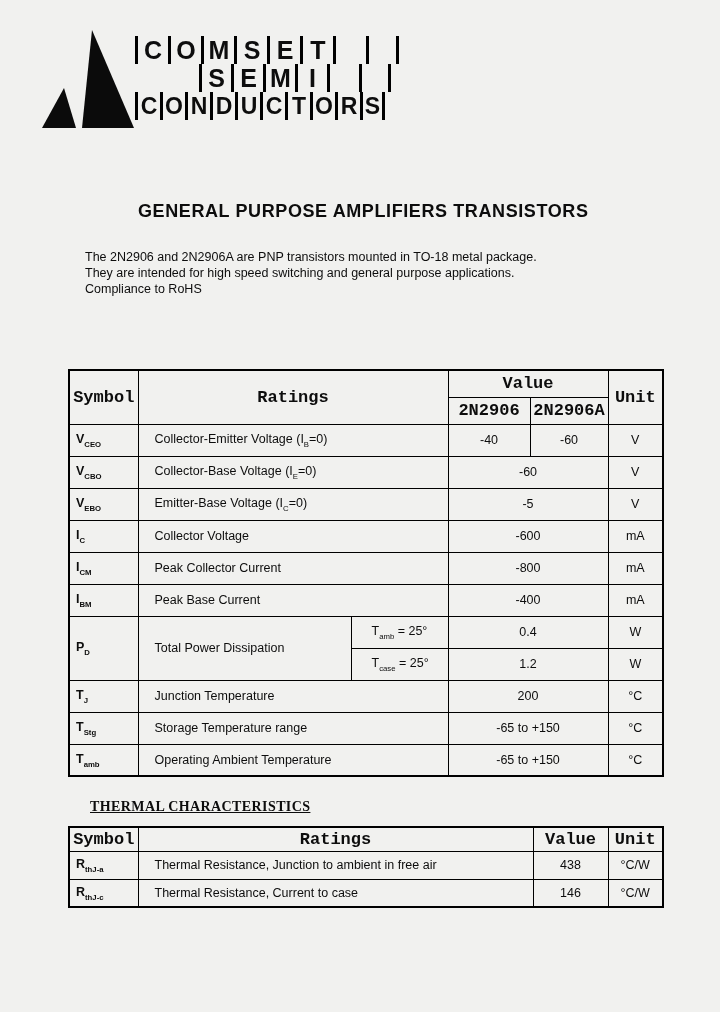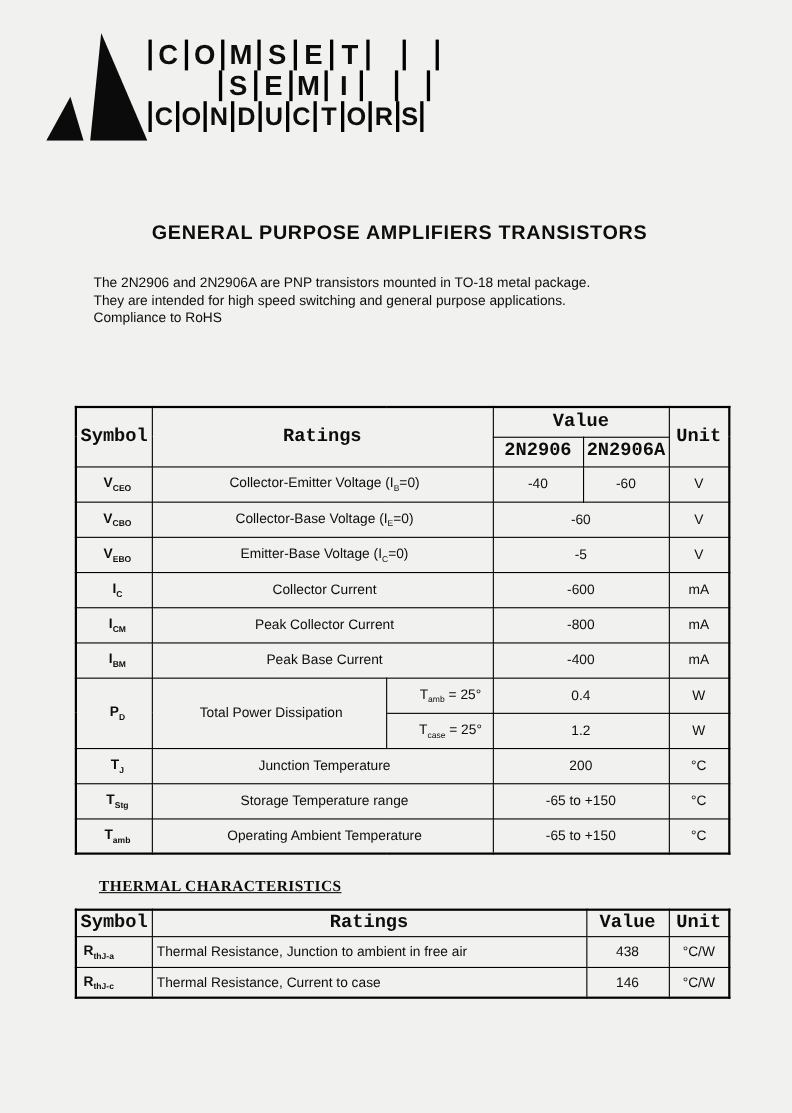--- a/index.html
+++ b/index.html
@@ -54,28 +54,28 @@
   
   table {
     border-collapse:collapse; table-layout:fixed;
     border:2px solid #000; background:transparent;
   }
   th, td { border:1px solid #000; vertical-align:middle; overflow:hidden; }
   thead th { font-weight:bold; text-align:center; font-size:17px;font-family:Liberation Mono, monospace; }
 
   .t1 { position:absolute; top:369px; left:68px; width:594px; }
   .t1 thead th { height:27px; }
-  .t1 tbody td { height:32px; font-size:12.5px;text-align:center; }
+  .t1 tbody td { height:32px; font-size:12.5px; }
 
   .t2 { position:absolute; top:826px; left:68px; width:594px; }
   .t2 thead th { height:24px; }
   .t2 tbody td { height:28px; font-size:12.5px;margin-left:40px; }
 
   td.sym { font-weight:bold; padding-left:6px; font-size:13px; text-align:left; }
-  td.rat { padding-left:4px; text-align:left; }
+  td.rat { padding-left:16px; text-align:left; }
   td.cond { font-size:11.5px; padding-left:20px; text-align:left; }
   td.val, td.unit { text-align:center; }
   sub { font-size:0.62em; }
 </style>
 </head>
 <body>
 
 <div class="page">
 
   <div class="logo">
@@ -164,21 +164,21 @@
         <td class="unit">V</td>
       </tr>
       <tr>
         <td class="sym"><span>V</span><sub>EBO</sub></td>
         <td class="rat" colspan="2"><span>Emitter-Base Voltage (I</span><sub>C</sub><span>=0)</span></td>
         <td class="val" colspan="2">-5</td>
         <td class="unit">V</td>
       </tr>
       <tr>
         <td class="sym"><span>I</span><sub>C</sub></td>
-        <td class="rat" colspan="2">Collector Current</td>
+        <td class="rat" colspan="2">Collector Voltage</td>
         <td class="val" colspan="2">-600</td>
         <td class="unit">mA</td>
       </tr>
       <tr>
         <td class="sym"><span>I</span><sub>CM</sub></td>
         <td class="rat" colspan="2">Peak Collector Current</td>
         <td class="val" colspan="2">-800</td>
         <td class="unit">mA</td>
       </tr>
       <tr>

